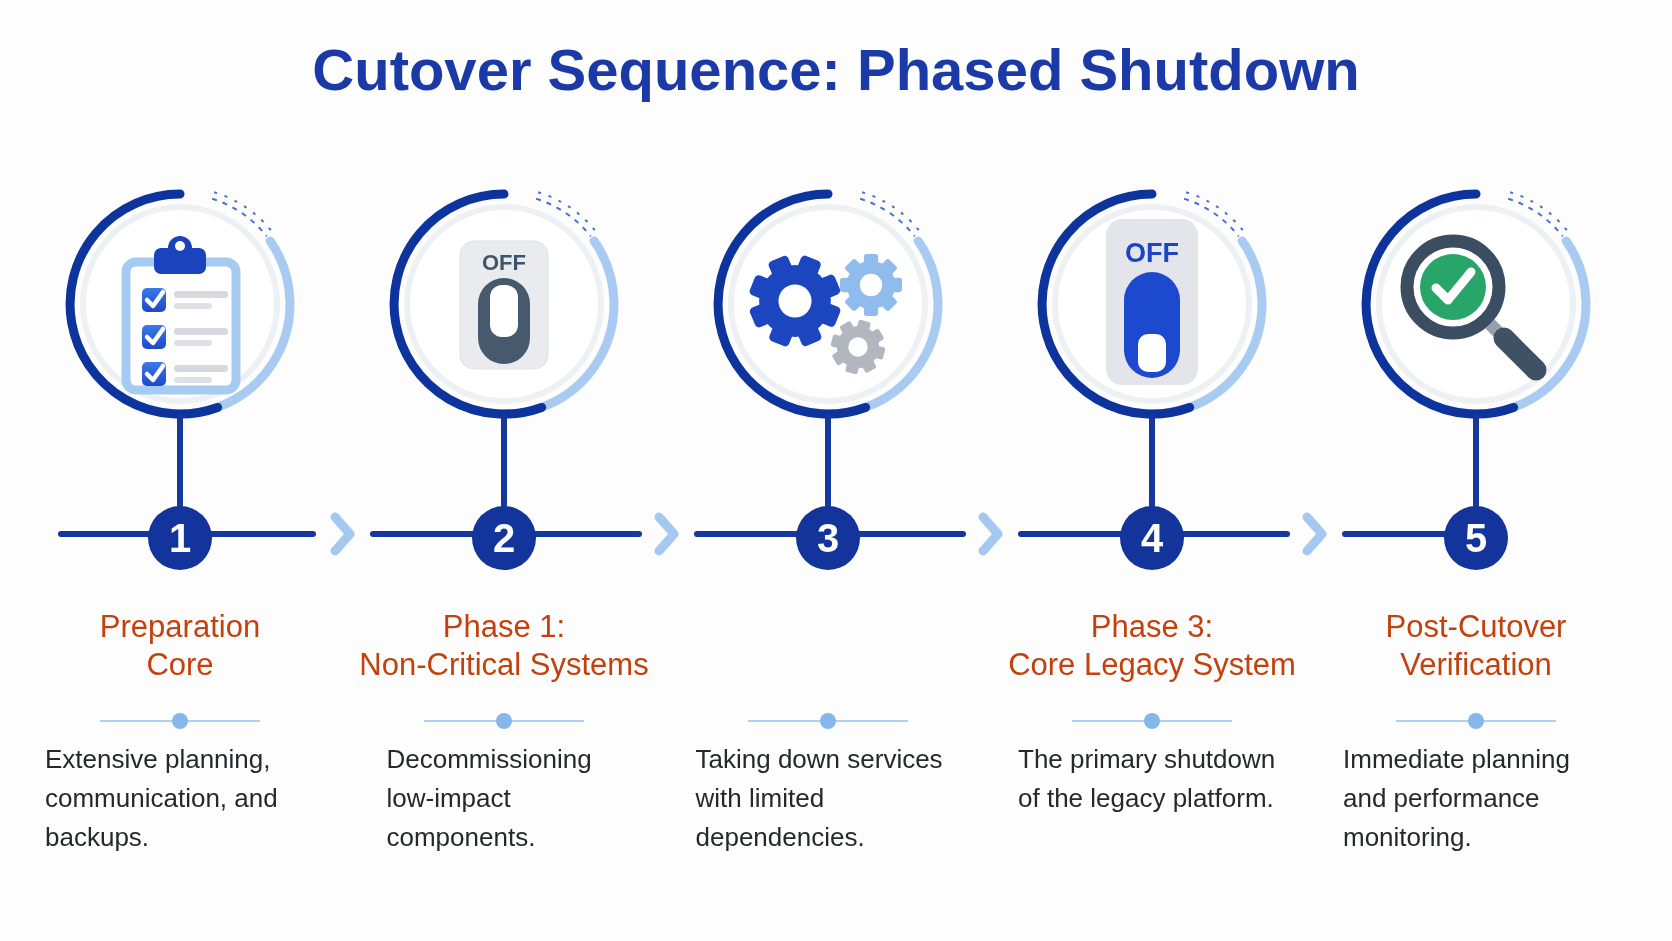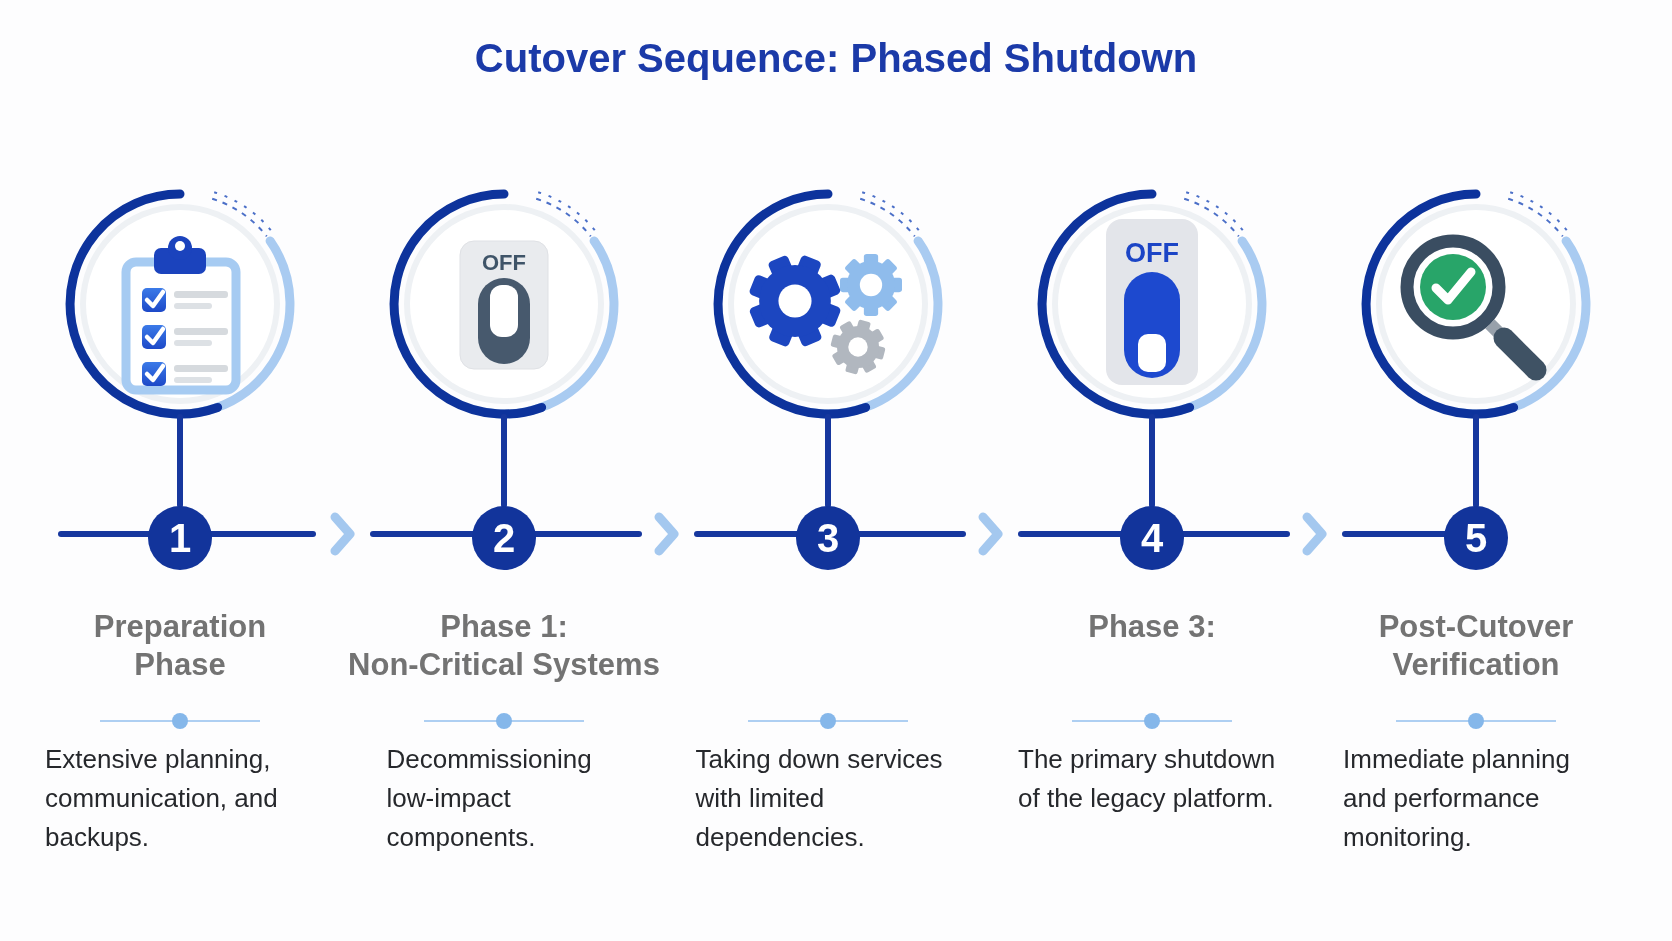--- a/index.html
+++ b/index.html
@@ -1,28 +1,28 @@
 <!DOCTYPE html>
 <html><head>
 <meta charset="utf-8">
 <style>
   html,body{margin:0;padding:0;background:#fdfdfe;}
   .canvas{position:relative;width:1672px;height:941px;background:#fdfdfe;overflow:hidden;
           font-family:"Liberation Sans",sans-serif;}
   .main-title{position:absolute;top:36px;left:0;width:100%;text-align:center;
-              font-size:40px;font-weight:bold;color:#1b3aa8;letter-spacing:0px;}
+              font-size:58px;font-weight:bold;color:#1b3aa8;letter-spacing:0px;}
   .col{position:absolute;top:184px;width:324px;height:740px;}
   .col1{left:18px;} .col2{left:342px;} .col3{left:666px;} .col4{left:990px;} .col5{left:1314px;}
   .icon-circle{position:absolute;left:42px;top:0;width:240px;height:240px;}
   .connector{position:absolute;left:159px;top:230px;width:6px;height:94px;background:#16379e;border-radius:3px;}
   .num-badge{position:absolute;left:130px;top:322px;width:64px;height:64px;border-radius:50%;
              background:#12349b;color:#ffffff;font-size:40px;font-weight:bold;
              display:flex;align-items:center;justify-content:center;}
   .phase-title{position:absolute;top:424px;left:0;width:324px;text-align:center;
-               color:#737373;font-size:31px;font-weight:bold;line-height:38px;}
+               color:#c2410c;font-size:31px;font-weight:normal;line-height:38px;}
   .phase-title div{white-space:nowrap;}
   .divider{position:absolute;top:529px;left:0;width:324px;height:16px;}
   .divider .line{position:absolute;top:7px;left:82px;width:160px;height:2px;background:#aecff2;}
   .divider .dot{position:absolute;top:0;left:154px;width:16px;height:16px;border-radius:50%;background:#85b7ea;}
   .phase-desc{position:absolute;top:556px;left:0;right:0;margin:0 auto;text-align:left;
               color:#26282c;font-size:26px;line-height:39px;}
   .col1 .phase-desc{width:270px;} .col2 .phase-desc{width:235px;} .col3 .phase-desc{width:265px;}
   .col4 .phase-desc{width:258px;margin-left:28px;} .col5 .phase-desc{width:266px;}
   .tl-seg{position:absolute;top:531px;height:6px;background:#16379e;border-radius:3px;}
   .seg-a{left:58px;width:258px;} .seg-b{left:370px;width:272px;} .seg-c{left:694px;width:272px;}
@@ -93,21 +93,21 @@
           <polyline points="87,190 93,196 103,182" fill="none" stroke="#ffffff" stroke-width="4.5" stroke-linecap="round" stroke-linejoin="round"></polyline>
           <rect x="114" y="181" width="54" height="7" rx="3" fill="#d6dade"></rect>
             <rect x="114" y="193" width="38" height="6" rx="3" fill="#dde1e5"></rect>
         </g>
       </g>
     </svg>
     <div class="connector"></div>
     <div class="num-badge">1</div>
     <div class="phase-title">
       <div>Preparation</div>
-      <div>Phase</div>
+      <div>Core</div>
     </div>
     <div class="divider">
         <div class="line"></div>
         <div class="dot"></div>
       </div>
     <div class="phase-desc">Extensive planning, communication, and backups.</div>
   </div>
 
   <div class="col col2">
     <svg class="icon-circle" viewBox="0 0 240 240">
@@ -211,20 +211,21 @@
         <rect x="74" y="35" width="92" height="166" rx="16" fill="#e3e5ea"></rect>
         <text x="120" y="78" text-anchor="middle" font-size="27" font-weight="bold" fill="#1c45c6">OFF</text>
         <rect x="92" y="88" width="56" height="106" rx="28" fill="#1d49cf"></rect>
         <rect x="106" y="150" width="28" height="38" rx="10" fill="#ffffff"></rect>
       </g>
     </svg>
     <div class="connector"></div>
     <div class="num-badge">4</div>
     <div class="phase-title">
       <div>Phase 3:</div>
+      <div>Core Legacy System</div>
     </div>
     <div class="divider">
         <div class="line"></div>
         <div class="dot"></div>
       </div>
     <div class="phase-desc">The primary shutdown of the legacy platform.</div>
   </div>
 
   <div class="col col5">
     <svg class="icon-circle" viewBox="0 0 240 240">

